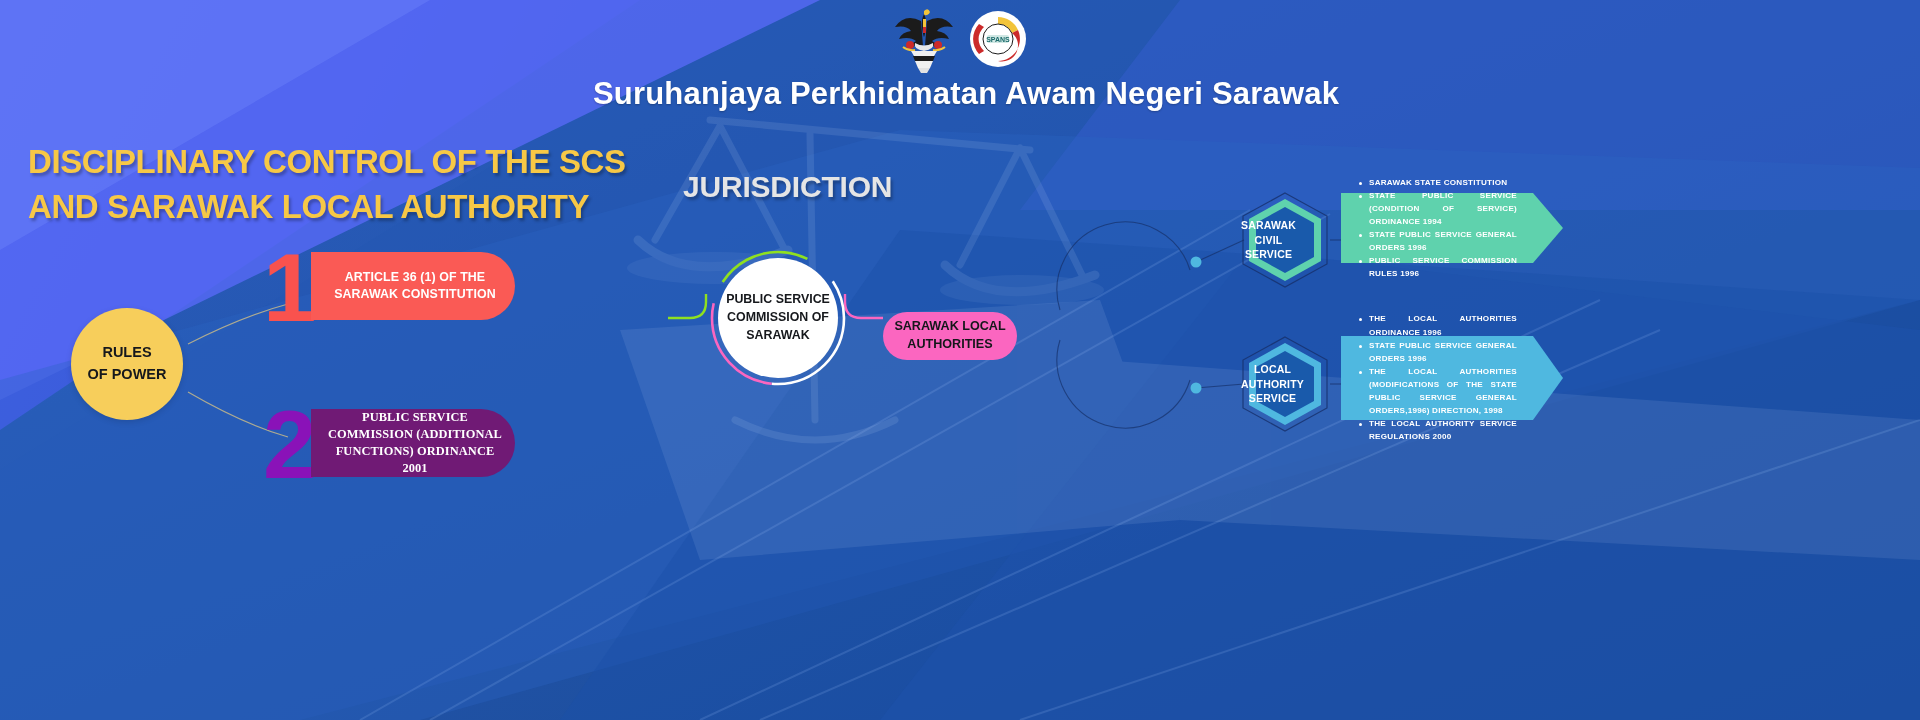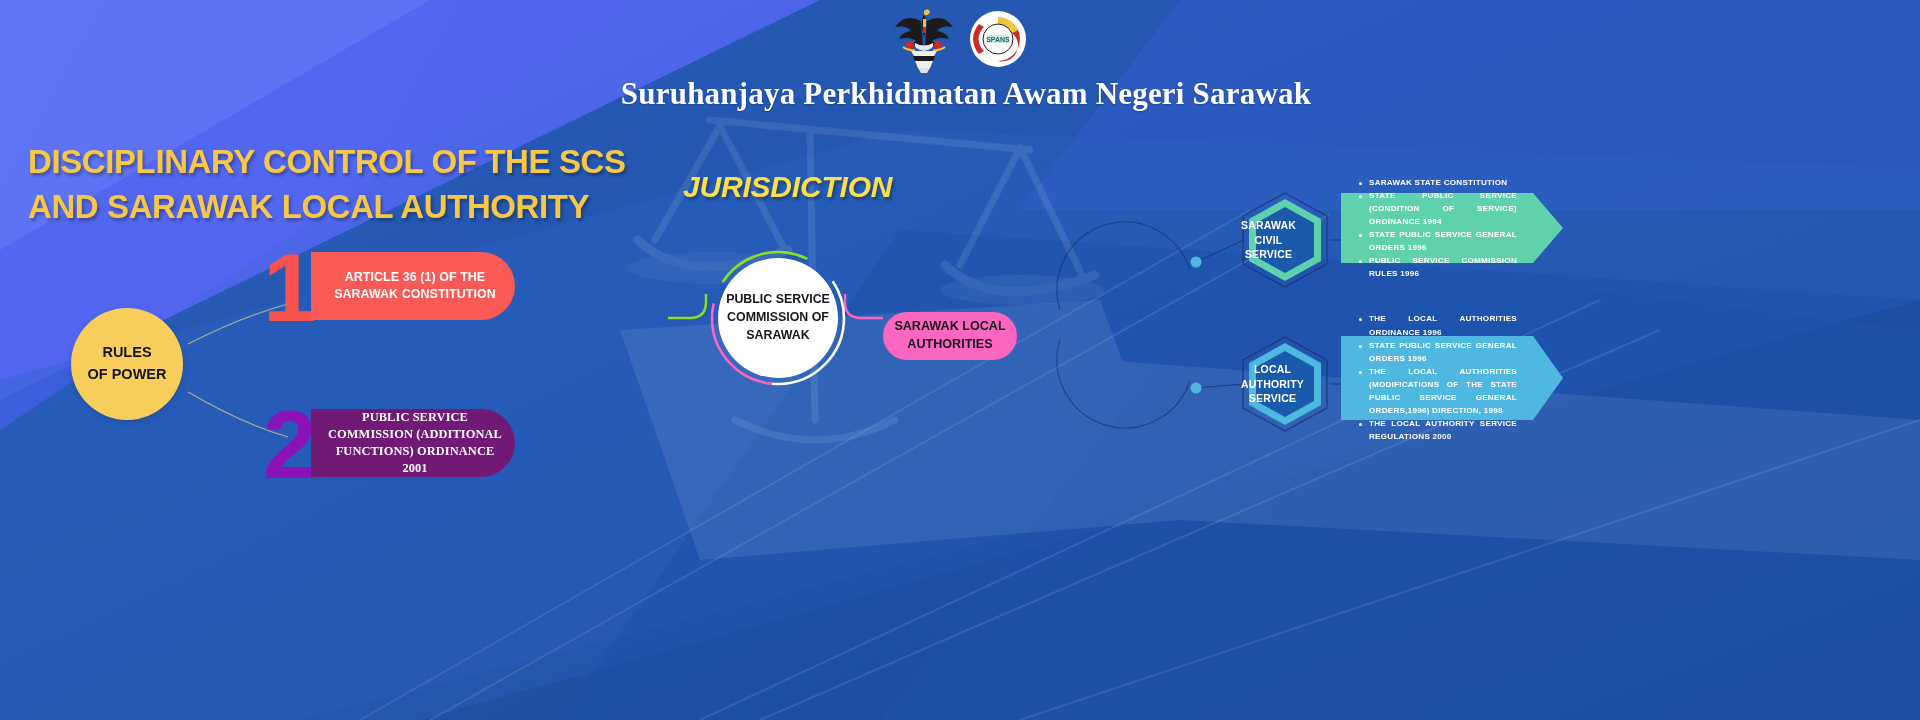--- a/index.html
+++ b/index.html
@@ -28,21 +28,21 @@
     position:absolute; left:0; top:0; width:1920px; height:122px;
     display:flex; flex-direction:column; align-items:center;
   }
   .logos { display:flex; align-items:center; gap:14px; height:70px; margin-top:4px; }
   .logo-crest { width:62px; height:68px; }
   .logo-spans { width:58px; height:58px; }
   .site-title {
     color:#ffffff; font-size:31px; font-weight:700; letter-spacing:.2px;
     white-space:nowrap; margin-top:2px;
     text-shadow:0 1px 2px rgba(0,0,0,.25);
-    font-family:Liberation Serif, serif;
+    font-family:Liberation Sans, sans-serif;
     margin-left:12px;
   }
 
   
   .main-title {
     position:absolute; left:28px; top:140px; width:520px;
     color:#f7c846; font-size:33px; font-weight:700; line-height:1.35;
     letter-spacing:-0.4px; text-align:center;
     text-shadow:2px 3px 3px rgba(0,0,0,.28);
     font-family:"Liberation Sans", sans-serif;
@@ -77,23 +77,22 @@
   #pill-1 { left:263px; top:252px; }
   #pill-1 .pill-num { color:#f9524e; }
   #pill-1 .pill-body { background:#fa5a55; }
   #pill-2 { left:263px; top:409px; }
   #pill-2 .pill-num { color:#8a12b8; }
   #pill-2 .pill-body { background:#701a75;font-family:Liberation Serif, serif; }
 
   
   .juris-title {
     position:absolute; left:683px; top:170px;
-    color:#fde047; font-size:30px; font-weight:700; letter-spacing:-0.2px;
+    color:#e5e5e5; font-size:30px; font-weight:700; letter-spacing:-0.2px;
     text-shadow:2px 3px 3px rgba(0,0,0,.28);
-    font-style:italic;
   }
   .tag-pill {
     position:absolute; border-radius:26px;
     display:flex; align-items:center; justify-content:center; text-align:center;
     color:#15171a; font-size:12.6px; font-weight:700; line-height:1.4;
     padding:0 10px;
   }
   #tag-scs { left:536px; top:294px; width:132px; height:48px; background:#8fe020; }
   #tag-sla { left:883px; top:312px; width:134px; height:48px; background:#fb66c0; }
 

